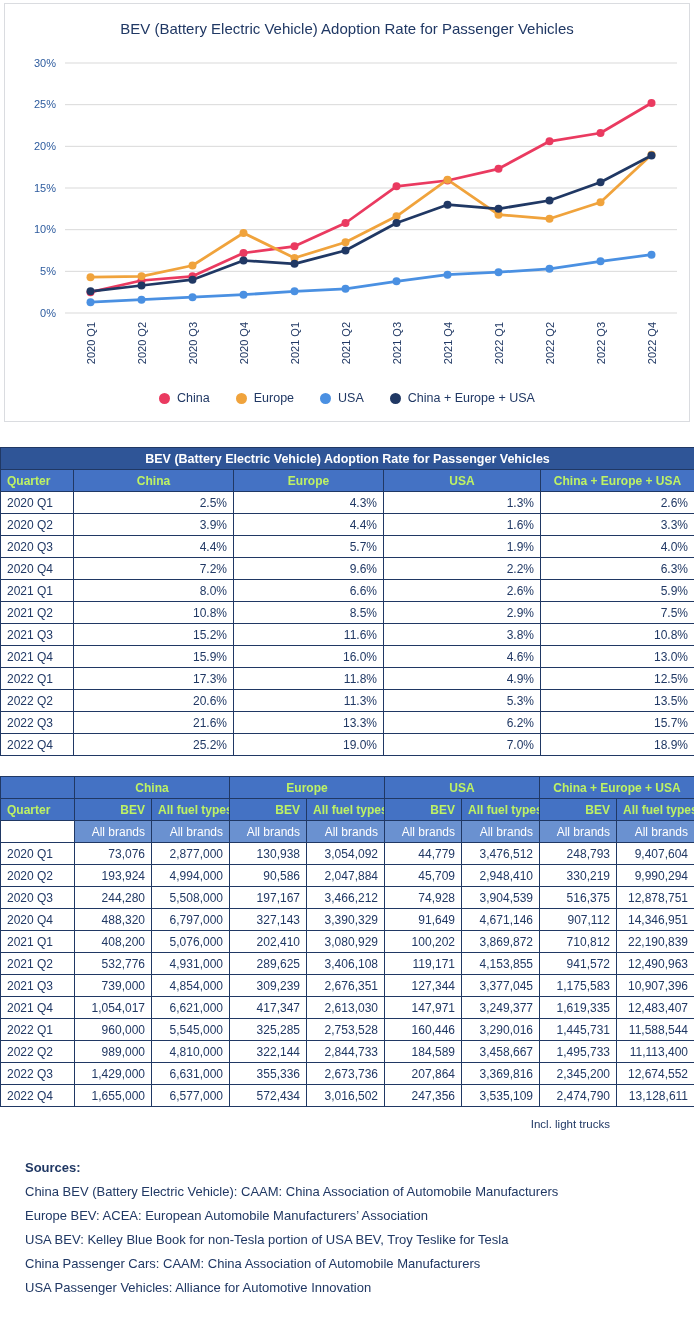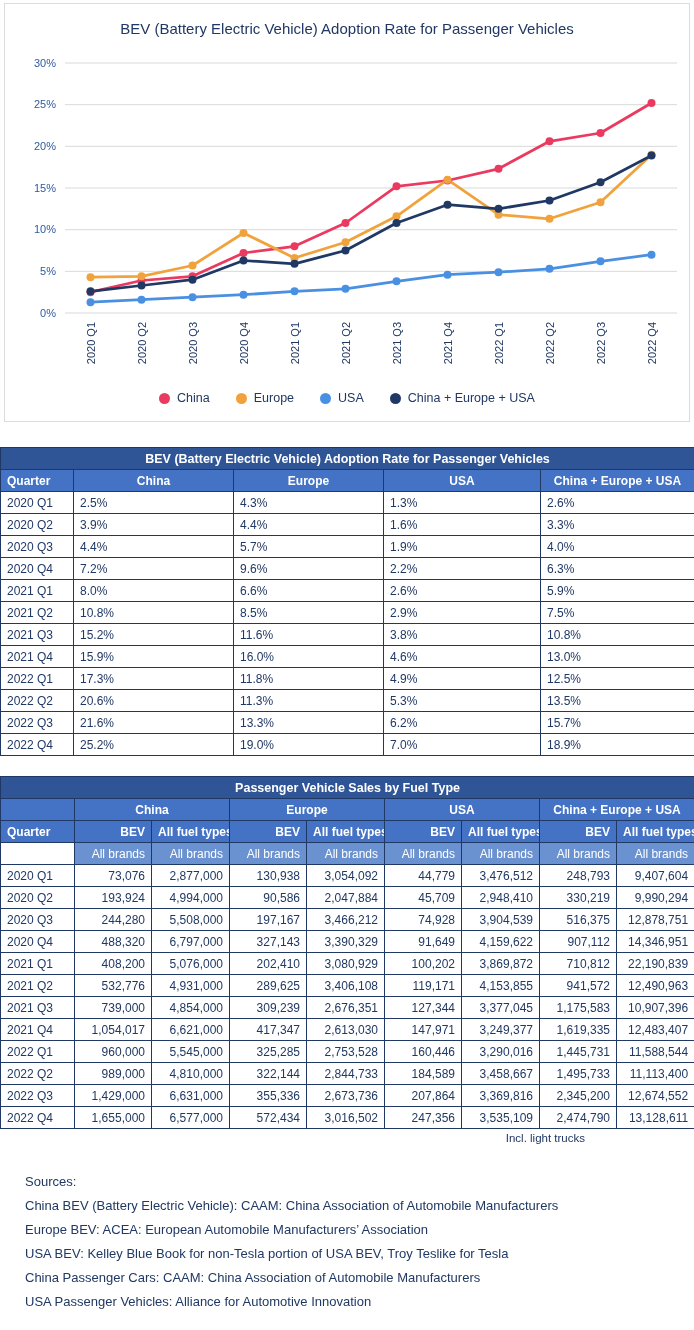--- a/index.html
+++ b/index.html
@@ -50,48 +50,48 @@
     padding:3px 6px;
     height:22px;
     overflow:hidden;
     white-space:nowrap;
   }
   .title-row th {
     background:#2f5597; color:#fff;
     font-size:12.5px; font-weight:bold; text-align:center;
   }
   .head-row th, .group-row th, .measure-row th {
-    background:#4472c4; color:#ffffff; font-weight:bold; text-align:center;
+    background:#4472c4; color:#bef264; font-weight:bold; text-align:center;
   }
   .measure-row th.num { text-align:right;margin-top:24px; }
   th.quarter-h { text-align:left; }
   .brands-row th {
     background:#6a91d0; color:#fff; font-weight:normal; text-align:right;
   }
   .brands-row th.blank { background:#ffffff; }
   td.quarter { text-align:left; }
-  td.center  { text-align:left; }
+  td.center  { text-align:right; }
   td.num     { text-align:right; }
 
   .footnote {
     font-size:11.5px;
     color:#203864;
     text-align:right;
-    padding-right:109px;
-    margin-top:3px;
+    padding-right:84px;
+    margin-top:11px;
   }
 
   
   .sources {
     margin:26px 0 20px 25px;
     font-size:13px;
     line-height:24px;
     color:#203864;
   }
-  .sources-heading { font-weight:normal; }
+  .sources-heading { font-weight:bold; }
 </style>
 </head>
 <body>
 
 <div class="page">
 
   <section class="chart-card">
     <h1 class="chart-title">BEV (Battery Electric Vehicle) Adoption Rate for Passenger Vehicles</h1>
     <svg id="chart-svg" viewBox="0 0 684 336" xmlns="http://www.w3.org/2000/svg">
         <line x1="60" y1="266" x2="672" y2="266" stroke="#d9d9d9" stroke-width="1"></line>
@@ -307,23 +307,20 @@
       <col style="width:77px">
         <col style="width:78px">
       <col style="width:77px">
         <col style="width:78px">
       <col style="width:77px">
         <col style="width:78px">
       <col style="width:77px">
         <col style="width:78px">
     </colgroup>
     <thead>
-      <tr class="title-row">
-        <th colspan="9">Passenger Vehicle Sales by Fuel Type</th>
-      </tr>
       <tr class="group-row">
         <th></th>
         <th colspan="2">China</th>
         <th colspan="2">Europe</th>
         <th colspan="2">USA</th>
         <th colspan="2">China + Europe + USA</th>
       </tr>
       <tr class="measure-row">
         <th class="quarter-h">Quarter</th>
         <th class="num">BEV</th>
@@ -381,21 +378,21 @@
           <td class="num">516,375</td>
           <td class="num">12,878,751</td>
         </tr>
         <tr>
           <td class="quarter">2020 Q4</td>
           <td class="num">488,320</td>
           <td class="num">6,797,000</td>
           <td class="num">327,143</td>
           <td class="num">3,390,329</td>
           <td class="num">91,649</td>
-          <td class="num">4,159,622</td>
+          <td class="num">4,671,146</td>
           <td class="num">907,112</td>
           <td class="num">14,346,951</td>
         </tr>
         <tr>
           <td class="quarter">2021 Q1</td>
           <td class="num">408,200</td>
           <td class="num">5,076,000</td>
           <td class="num">202,410</td>
           <td class="num">3,080,929</td>
           <td class="num">100,202</td>

